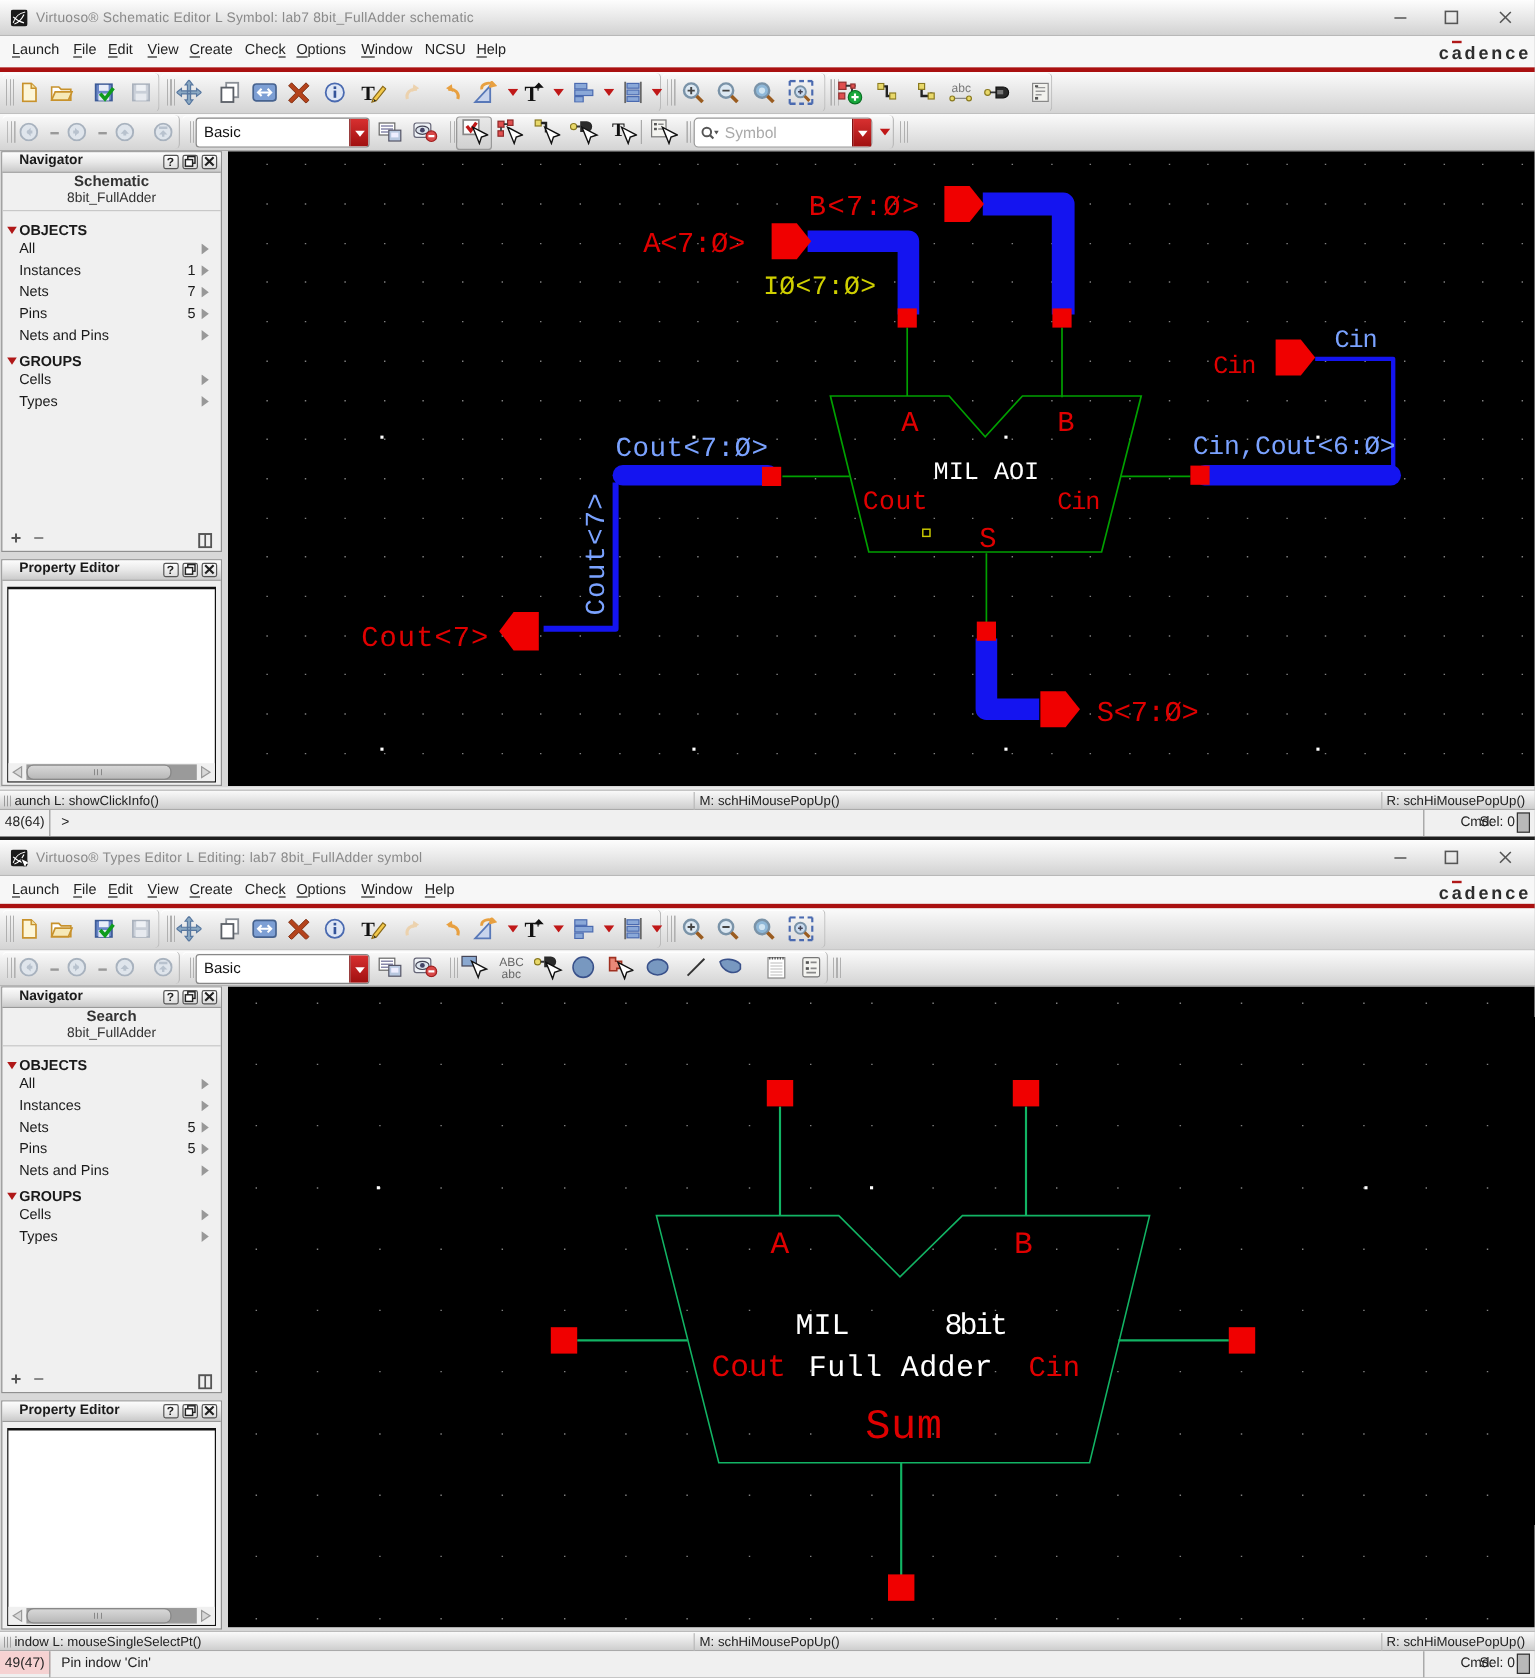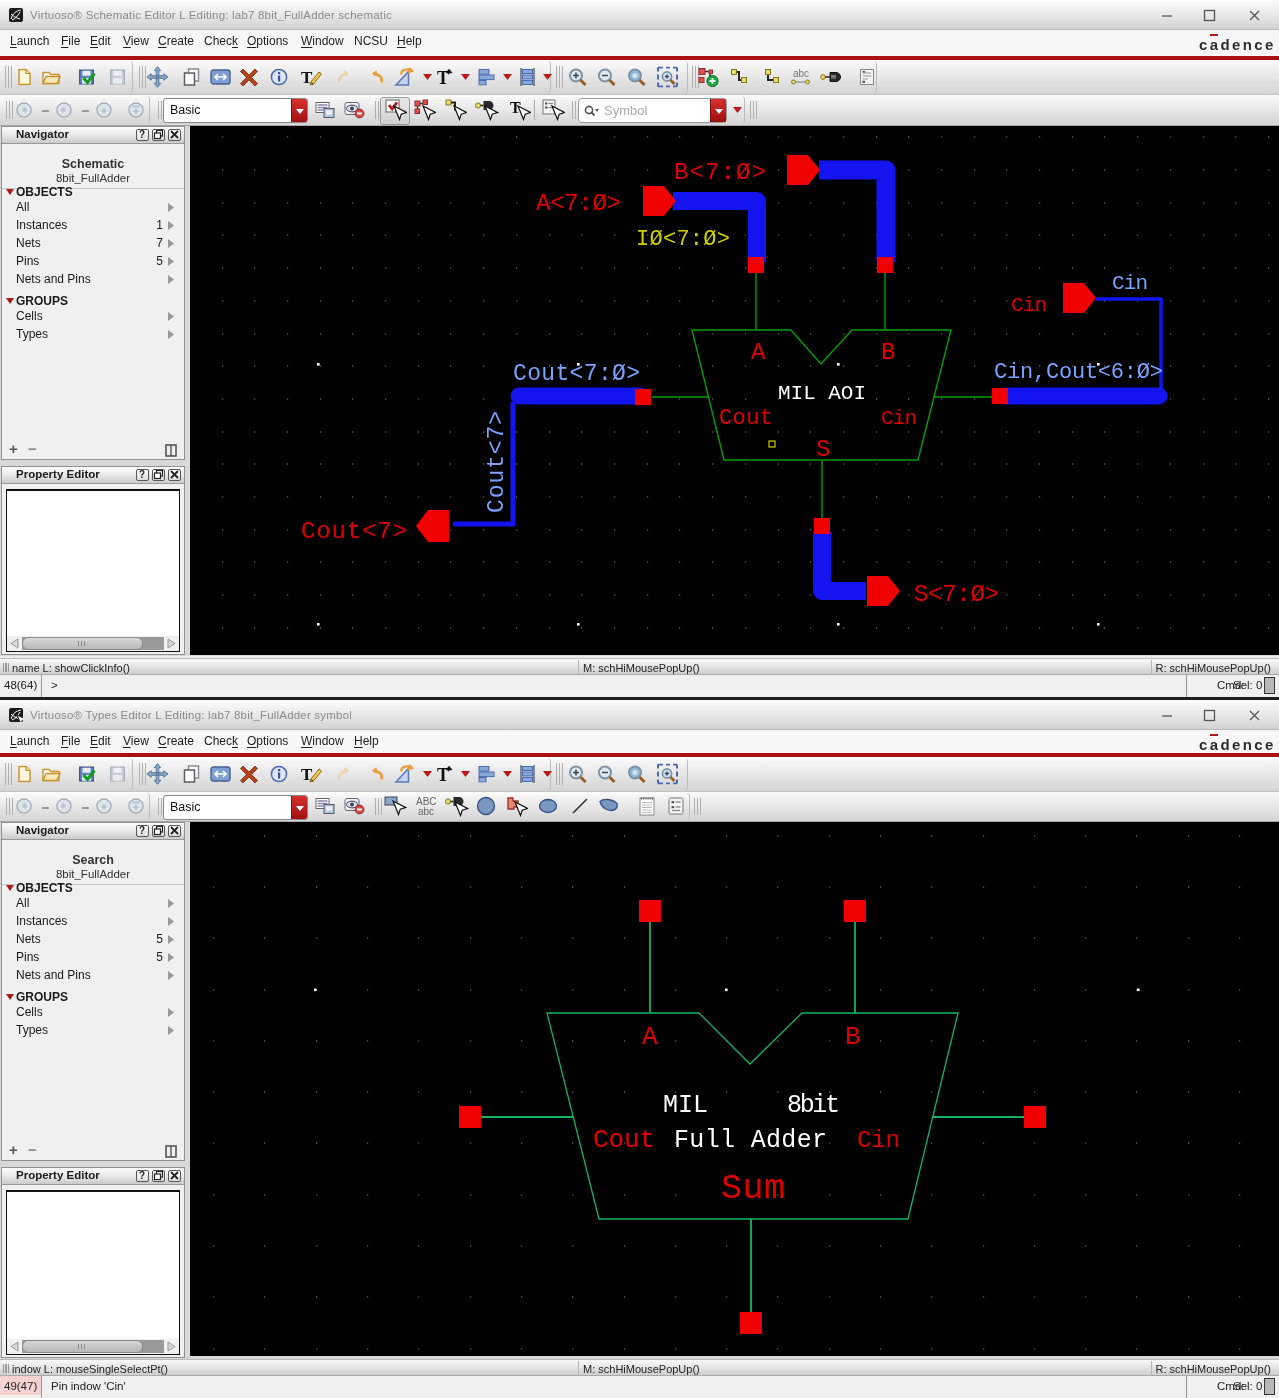--- a/index.html
+++ b/index.html
@@ -46,21 +46,21 @@
   background:#f0f0f0; border:1px solid #909090; }
 .proppanel { position:absolute; left:1px; right:1px; bottom:1px;
   background:#f0f0f0; border:1px solid #909090; }
 .ptitle { position:relative; height:17px; background:linear-gradient(#fcfcfc,#e8e8e8 50%,#cacaca);
   border-bottom:1px solid #999; }
 .ptitle > span { position:absolute; left:14px; top:1px; font-size:11.5px; font-weight:bold; color:#1a1a1a; }
 .pbtns { position:absolute; right:3px; top:2px; display:flex; gap:3px; }
 .pb { width:13px; height:12px; border:1px solid #555; border-radius:2px;
   background:linear-gradient(#fff,#ddd); line-height:0; padding:0px 0 0 0px; }
 .pb svg { margin:-1px 0 0 0px; }
-.navhead { text-align:center; padding-top:13px; }
+.navhead { text-align:center; padding-top:0; }
 .nh1 { font-size:12.5px; font-weight:bold; color:#333; }
 .nh2 { font-size:11.5px; color:#333; margin-top:1px; }
 .nsep { height:1px; background:#c8c8c8; margin-top:4px; }
 .grphead { position:absolute; left:14px; font-size:12px; font-weight:bold; color:#1a1a1a; }
 .grphead { width:150px; }
 .redtri { position:absolute; left:-10px; top:4px; width:0; height:0;
   border-left:4.5px solid transparent; border-right:4.5px solid transparent; border-top:6px solid #b01818; }
 .trow { position:absolute; left:14px; right:4px; font-size:12px; color:#1a1a1a; }
 .cnt { position:absolute; right:17px; }
 .arr { position:absolute; right:5px; top:3px; line-height:0; }
@@ -96,21 +96,21 @@
 .cmdlab { left:1197px;margin-left:20px; } .sellab { left:1233px; }
 .cbox { left:1264px; top:2px !important; width:11px; height:17px; background:#b8b8b8;
   border:1.5px solid #333; }
 </style></head><body>
 <div class="win" style="top:0px;height:700px;border-bottom:3px solid #1e1e1e;">
     <div class="titlebar">
       <span class="wic"><svg width="14" height="14" viewBox="0 0 14 14">
           <rect width="14" height="14" rx="2" fill="#1a1a1a"></rect>
           <path d="M2 11C4 5 7 3 12 2M3 12c3-1 6-4 8-8M2 6c2 2 5 4 9 5" stroke="#fff" stroke-width="1" fill="none"></path>
         </svg></span>
-      <span class="ttext">Virtuoso®  Schematic Editor L Editing: lab7 8bit_FullAdder schematic</span>
+      <span class="ttext">Virtuoso®  Schematic Editor L Symbol: lab7 8bit_FullAdder schematic</span>
       <span class="wbtn" style="left:1161px"><svg width="13" height="13" viewBox="0 0 13 13">
           <path d="M1 7h10" stroke="#555" stroke-width="1.3"></path>
         </svg></span>
       <span class="wbtn" style="left:1203px"><svg width="13" height="13" viewBox="0 0 13 13">
           <rect x="1.5" y="1.5" width="10" height="10" fill="none" stroke="#555" stroke-width="1.3"></rect>
         </svg></span>
       <span class="wbtn" style="left:1248px"><svg width="13" height="13" viewBox="0 0 13 13">
           <path d="M2 2l9 9M11 2l-9 9" stroke="#555" stroke-width="1.3"></path>
         </svg></span>
     </div>
@@ -521,21 +521,21 @@
         <text x="751" y="359" fill="#e00000" font-size="24">A</text>
         <text x="881" y="359" fill="#e00000" font-size="24">B</text>
         <text x="778" y="399" fill="#fff" font-size="21" textLength="88">MIL AOI</text>
         <text x="719" y="424" fill="#e00000" font-size="22" textLength="54">Cout</text>
         <text x="881" y="424" fill="#e00000" font-size="21" textLength="36">Cin</text>
         <text x="816" y="456" fill="#e00000" font-size="24">S</text>
       </svg>
     </div>
     <div class="statusbar">
       <span class="sgrip"></span>
-      <span class="sl">name L: showClickInfo()</span>
+      <span class="sl">aunch L: showClickInfo()</span>
       <span class="ssep" style="left:578px"></span>
       <span class="ssep" style="left:1151px"></span>
       <span class="sm">M: schHiMousePopUp()</span>
       <span class="sr">R: schHiMousePopUp()</span>
     </div>
     <div class="cmdrow">
       <span class="cnum">48(64)</span>
       <span class="csep"></span>
       <span class="cprompt">&gt;</span>
       <span class="csep" style="left:1186px"></span>

